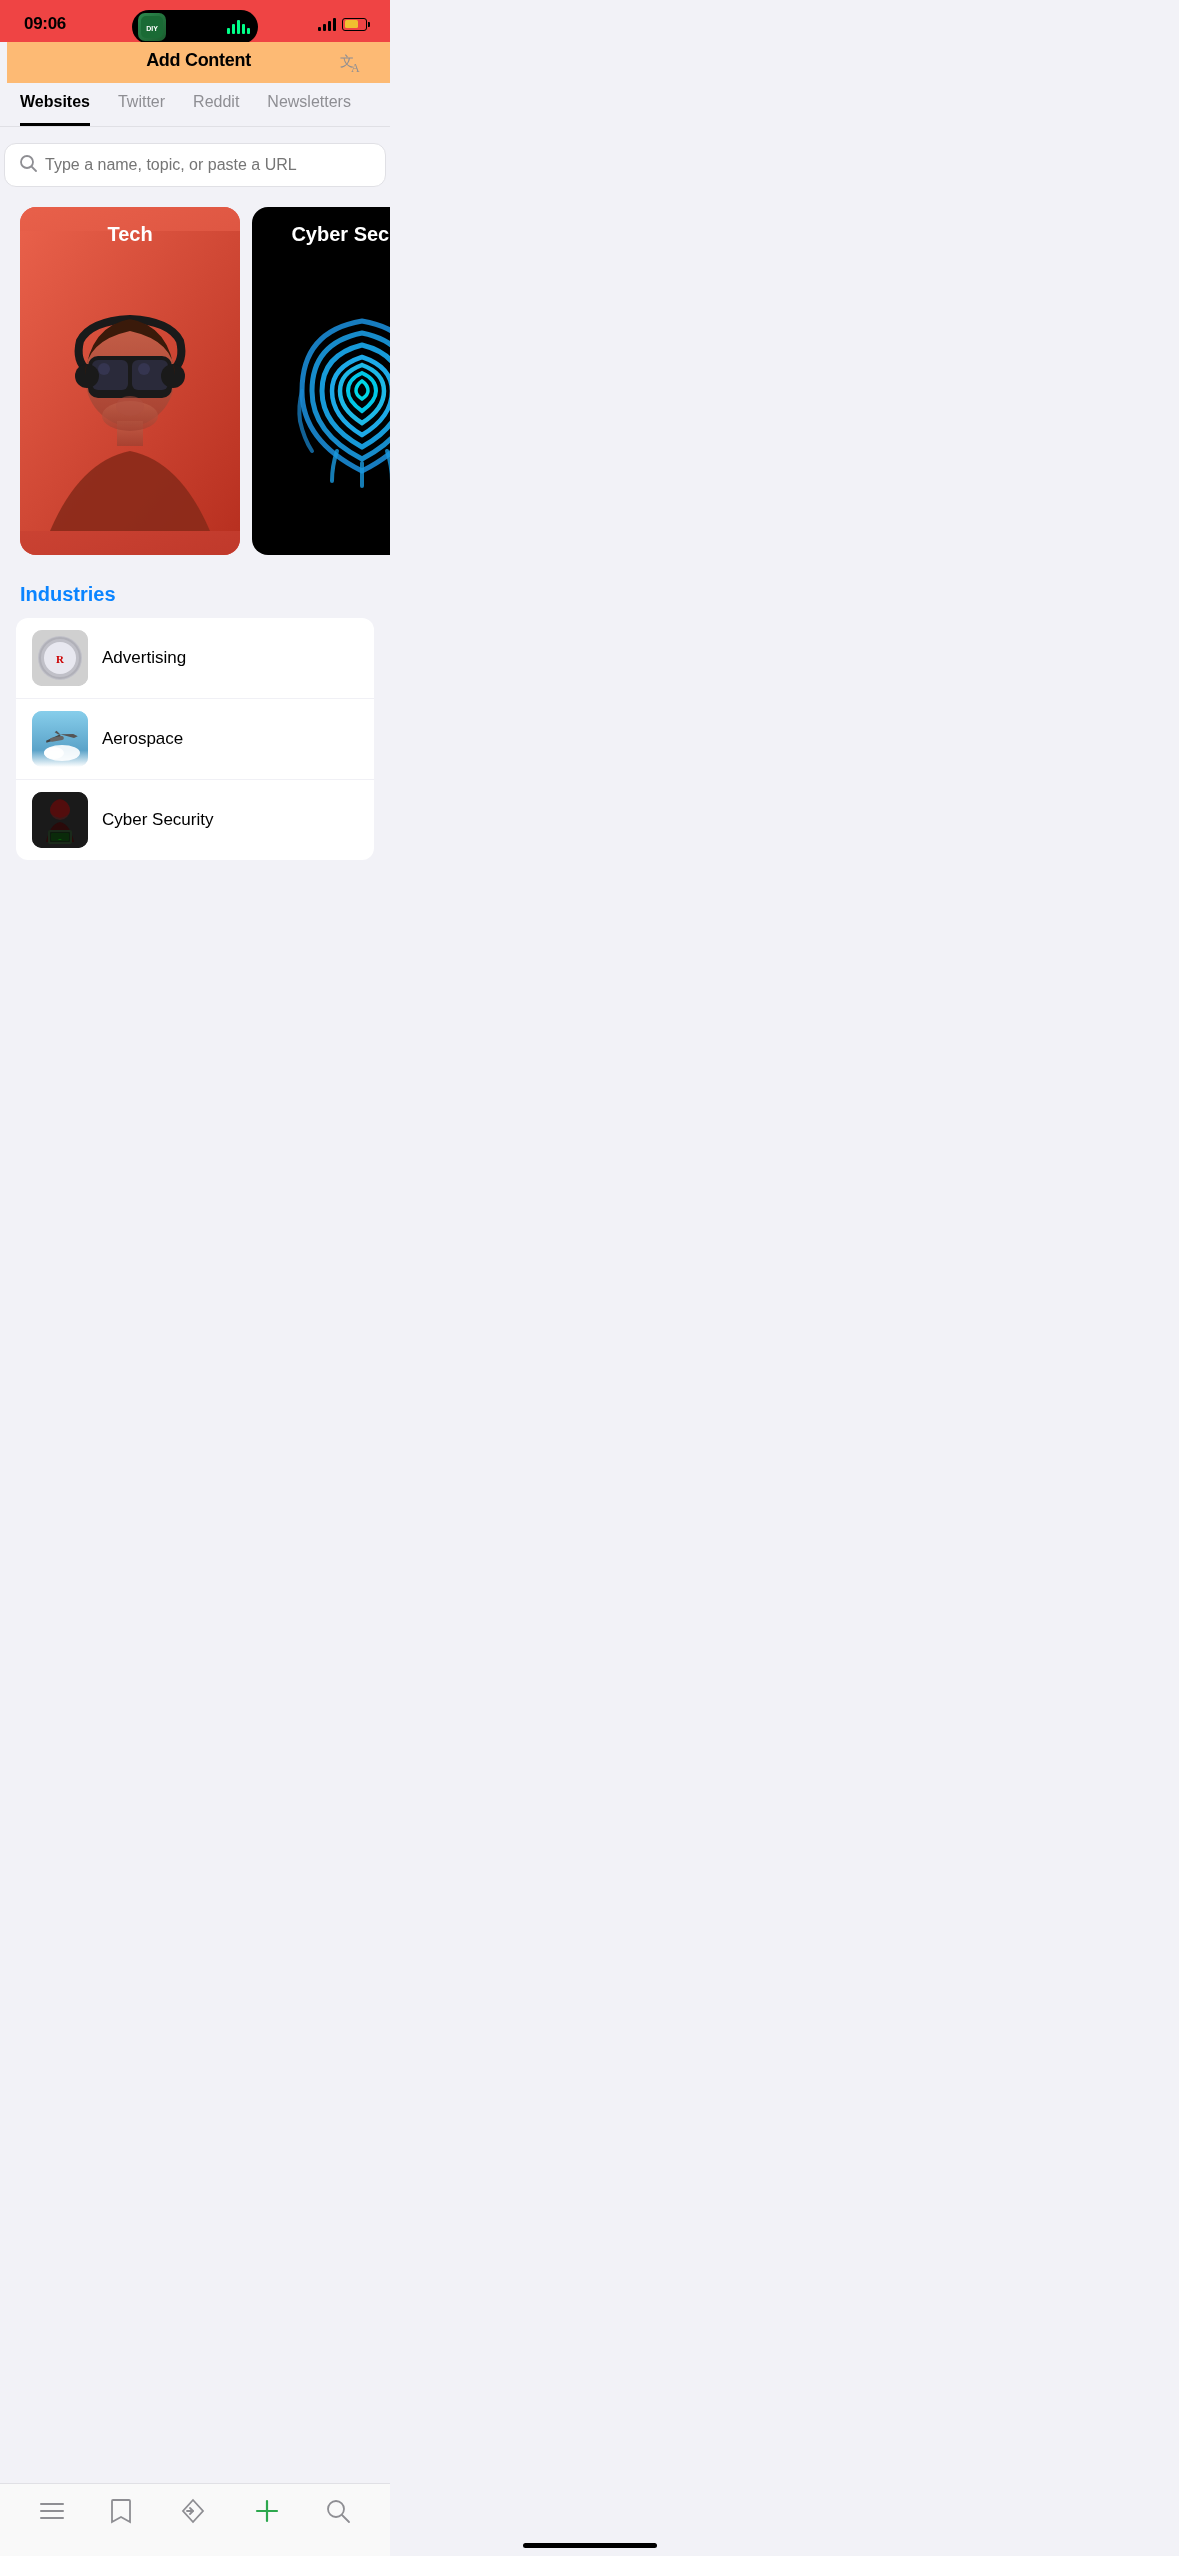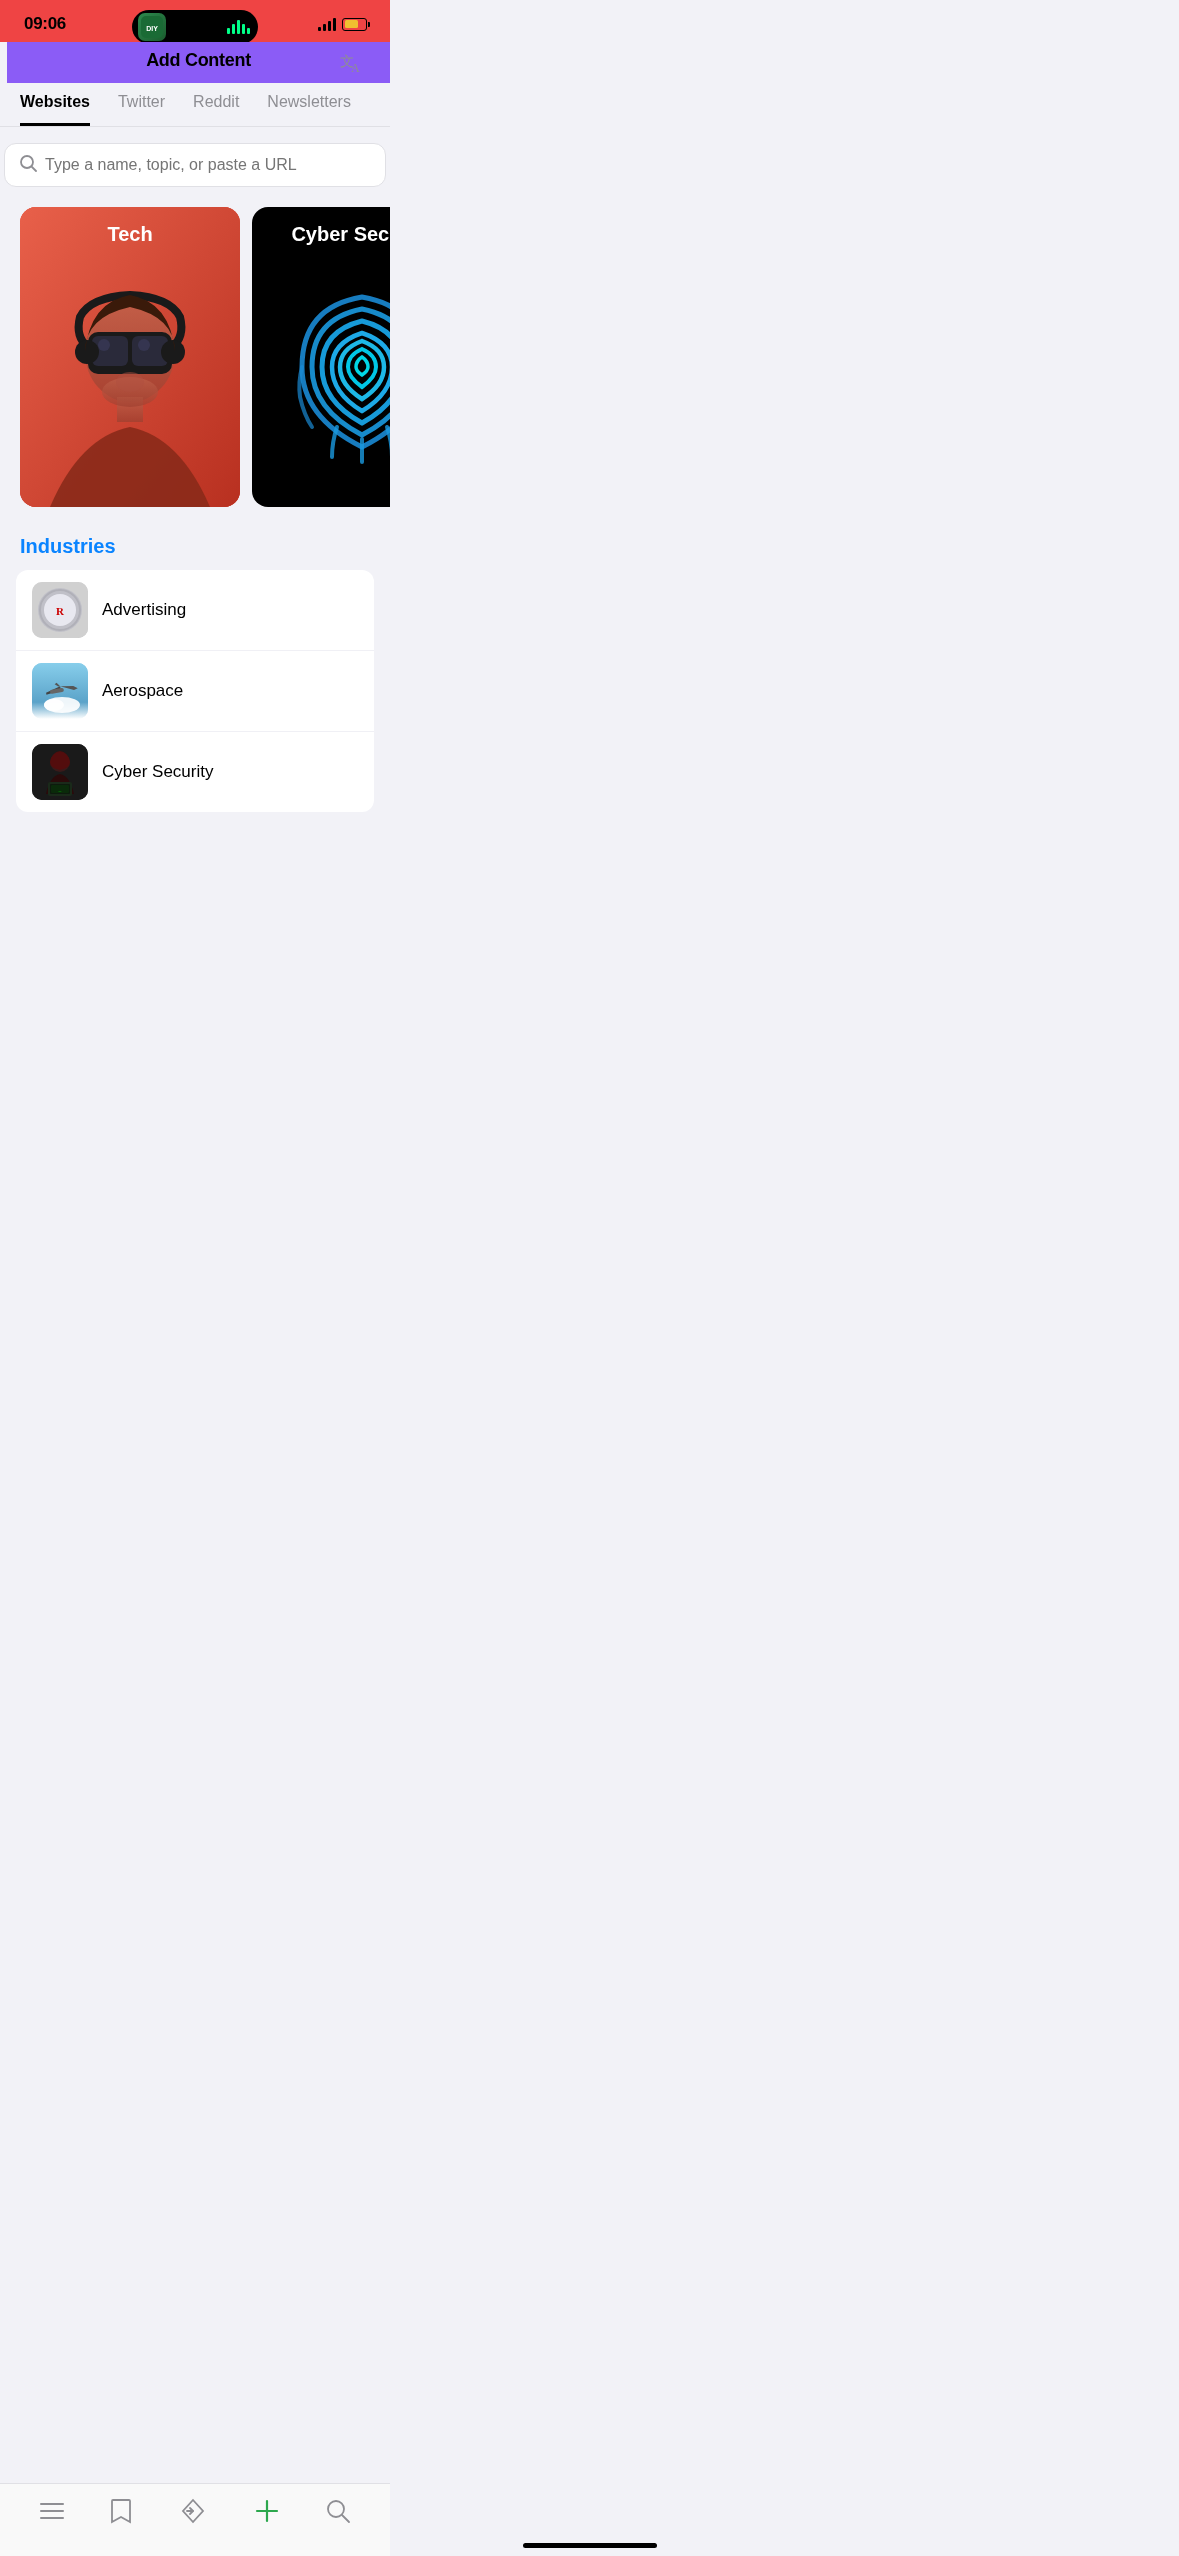--- a/index.html
+++ b/index.html
@@ -122,21 +122,21 @@
       background: #000;
       border-radius: 0 1px 1px 0;
     }
 
     
     .header {
       display: flex;
       align-items: center;
       justify-content: center;
       padding: 8px 12px 12px;
-      background: #8b5cf6;
+      background: #fdba74;
       position: relative;
       margin-left: 7px;
     }
 
     .header-title {
       font-size: 18px;
       font-weight: 700;
       color: #000;
       letter-spacing: -0.3px;
     }
@@ -241,21 +241,21 @@
       overflow-x: auto;
       scrollbar-width: none;
     }
 
     .featured-scroll::-webkit-scrollbar {
       display: none;
     }
 
     .featured-card {
       width: 220px;
-      height: 300px;
+      height: 348px;
       border-radius: 16px;
       flex-shrink: 0;
       position: relative;
       overflow: hidden;
       cursor: pointer;
     }
 
     .featured-card-label {
       position: absolute;
       top: 16px;

